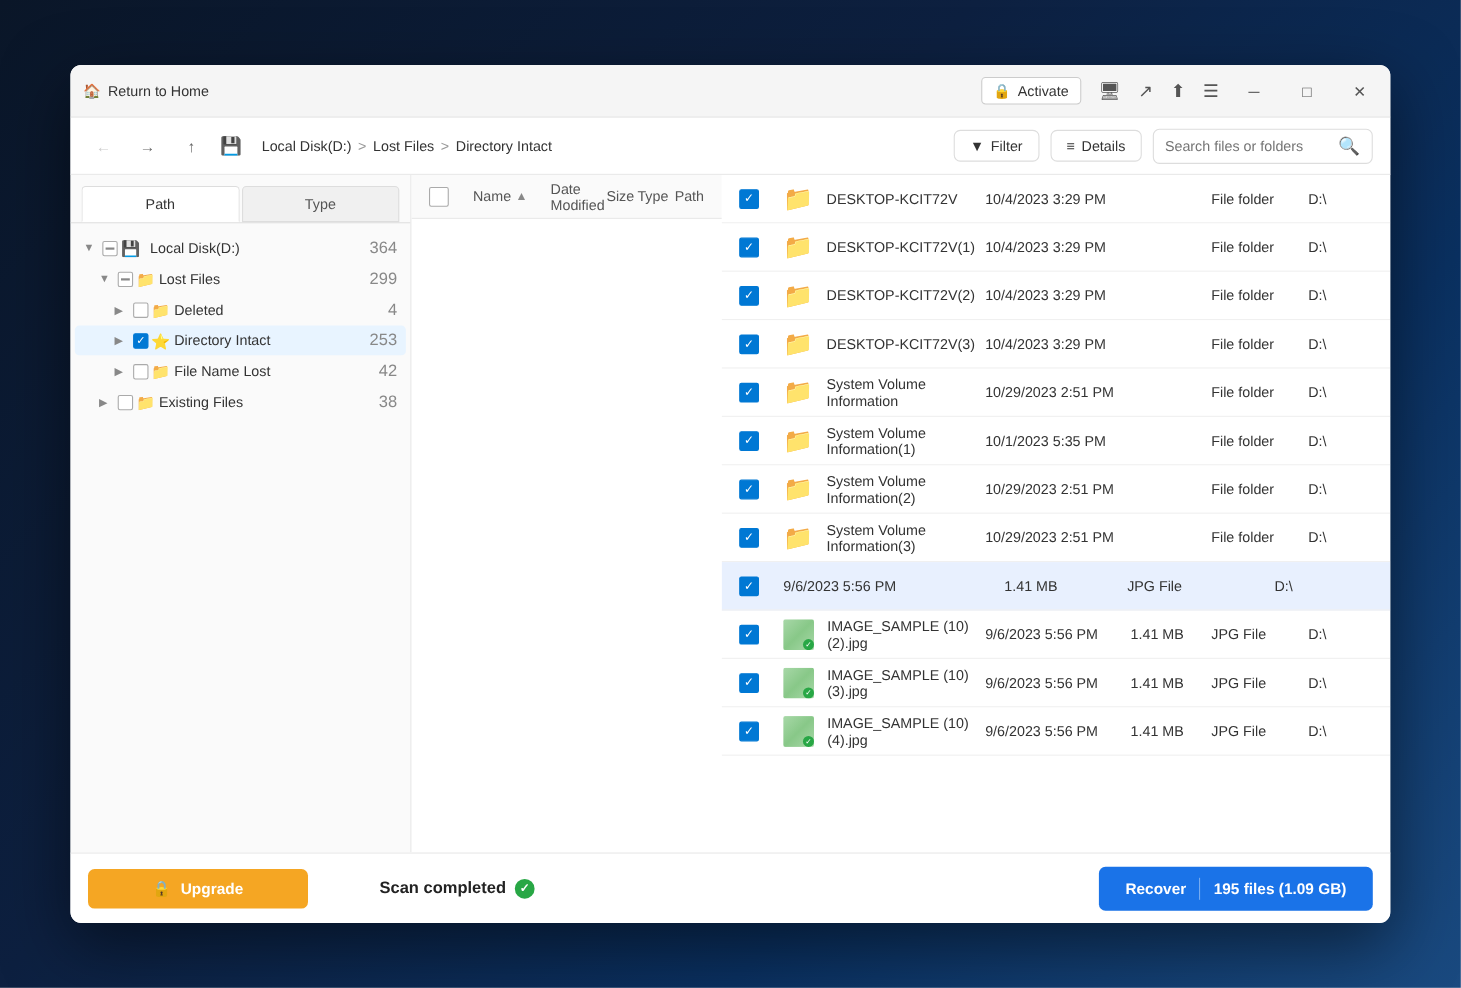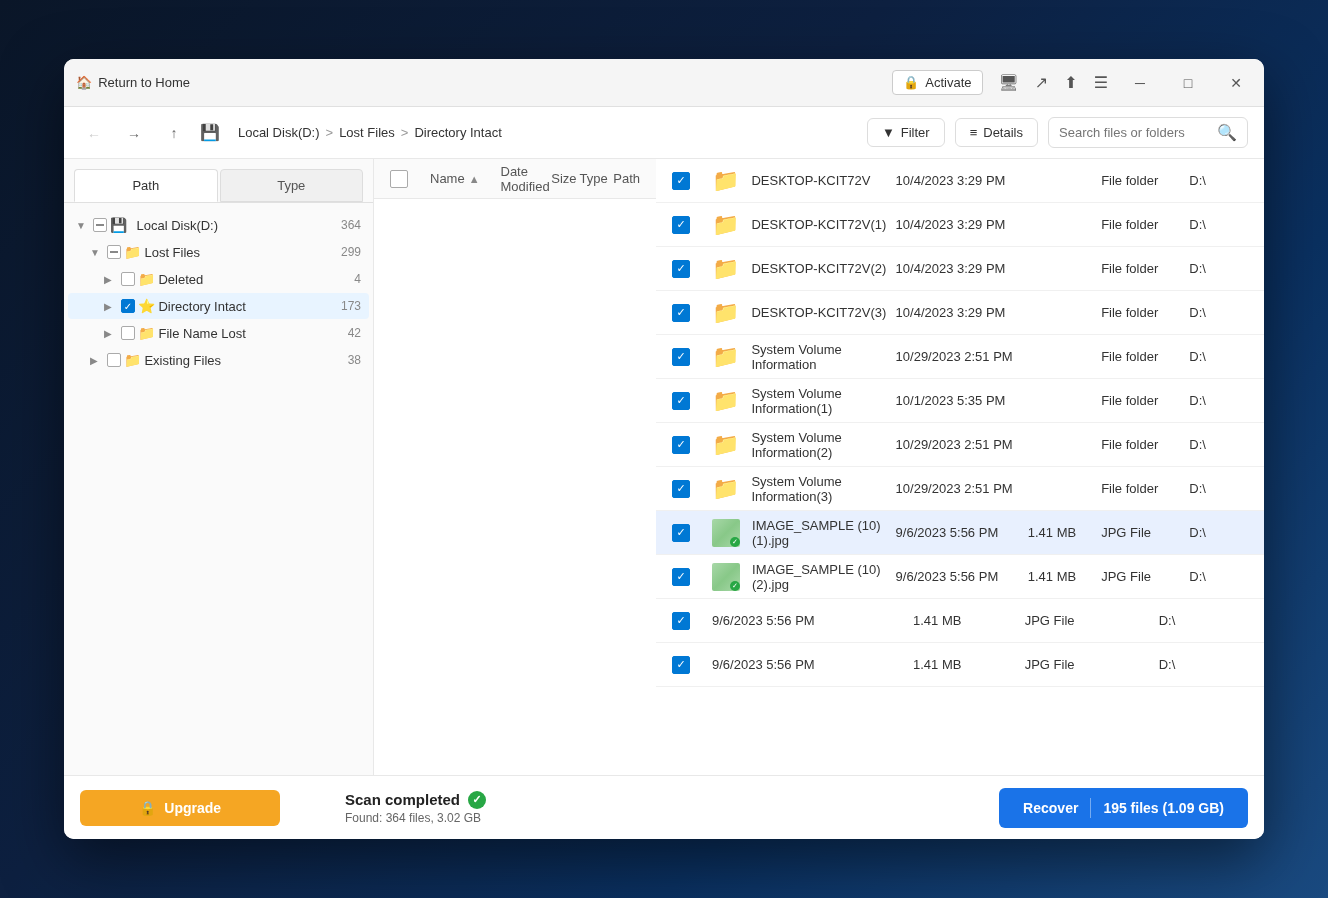--- a/index.html
+++ b/index.html
@@ -199,21 +199,21 @@
       color: #333;
       cursor: pointer;
       gap: 3px;
       border-radius: 4px;
       margin: 1px 4px;
     }
     .tree-item.active { background: #e8f4ff; }
     .tree-item .count {
       margin-left: auto;
       color: #888;
-      font-size: 12px;
+      font-size: 15px;
     }
     .tree-toggle { color: #888; font-size: 10px; width: 14px; }
     .tree-check {
       width: 14px; height: 14px;
       border: 1px solid #aaa;
       border-radius: 2px;
       display: flex; align-items: center; justify-content: center;
       font-size: 10px;
       background: #fff;
       flex-shrink: 0;
@@ -495,21 +495,21 @@
           <span class="folder-icon gray" style="color:#888;">📁</span>
           <span>Deleted</span>
           <span class="count">4</span>
         </div>
 
         <div class="tree-item active" style="padding-left: 36px;">
           <span class="tree-toggle">▶</span>
           <div class="tree-check checked">✓</div>
           <span class="folder-icon star">⭐</span>
           <span>Directory Intact</span>
-          <span class="count">173</span>
+          <span class="count">253</span>
         </div>
 
         <div class="tree-item" style="padding-left: 36px;">
           <span class="tree-toggle">▶</span>
           <div class="tree-check" style="background:#fff; border-color:#aaa;"></div>
           <span class="folder-icon orange" style="color:#e07c20;">📁</span>
           <span>File Name Lost</span>
           <span class="count">42</span>
         </div>
 
@@ -650,60 +650,67 @@
     </div>
     <div class="col-date">10/29/2023 2:51 PM</div>
     <div class="col-size"></div>
     <div class="col-type">File folder</div>
     <div class="col-path">D:\</div>
   </div>
           <div class="file-row selected">
     <div class="col-check" style="display:flex;align-items:center;">
       <div class="row-check">✓</div>
     </div>
+    <div class="col-date">9/6/2023 5:56 PM</div>
+    <div class="col-size">1.41 MB</div>
+    <div class="col-type">JPG File</div>
+    <div class="col-path">D:\</div>
+  </div>
+          <div class="file-row">
+    <div class="col-check" style="display:flex;align-items:center;">
+      <div class="row-check">✓</div>
+    </div>
     <div class="col-name">
       <div class="row-img-icon">
       <div class="img-preview"></div>
       <div class="img-overlay">✓</div>
     </div>
-      <span>IMAGE_SAMPLE (10)(1).jpg</span>
+      <span>IMAGE_SAMPLE (10)(2).jpg</span>
     </div>
     <div class="col-date">9/6/2023 5:56 PM</div>
     <div class="col-size">1.41 MB</div>
     <div class="col-type">JPG File</div>
     <div class="col-path">D:\</div>
   </div>
           <div class="file-row">
     <div class="col-check" style="display:flex;align-items:center;">
       <div class="row-check">✓</div>
     </div>
     <div class="col-name">
       <div class="row-img-icon">
       <div class="img-preview"></div>
       <div class="img-overlay">✓</div>
     </div>
-      <span>IMAGE_SAMPLE (10)(2).jpg</span>
+      <span>IMAGE_SAMPLE (10)(3).jpg</span>
     </div>
     <div class="col-date">9/6/2023 5:56 PM</div>
     <div class="col-size">1.41 MB</div>
     <div class="col-type">JPG File</div>
     <div class="col-path">D:\</div>
   </div>
           <div class="file-row">
     <div class="col-check" style="display:flex;align-items:center;">
       <div class="row-check">✓</div>
     </div>
-    <div class="col-date">9/6/2023 5:56 PM</div>
-    <div class="col-size">1.41 MB</div>
-    <div class="col-type">JPG File</div>
-    <div class="col-path">D:\</div>
-  </div>
-          <div class="file-row">
-    <div class="col-check" style="display:flex;align-items:center;">
-      <div class="row-check">✓</div>
+    <div class="col-name">
+      <div class="row-img-icon">
+      <div class="img-preview"></div>
+      <div class="img-overlay">✓</div>
+    </div>
+      <span>IMAGE_SAMPLE (10)(4).jpg</span>
     </div>
     <div class="col-date">9/6/2023 5:56 PM</div>
     <div class="col-size">1.41 MB</div>
     <div class="col-type">JPG File</div>
     <div class="col-path">D:\</div>
   </div>
         </div>
     </div>
 
   </div>
@@ -711,23 +718,20 @@
   <div class="bottom-bar">
     <button class="upgrade-btn">
       <span>🔒</span>
       <span>Upgrade</span>
     </button>
     <div class="scan-info">
       <div class="scan-title">
         <span>Scan completed</span>
         <div class="success-check">✓</div>
       </div>
-      <div class="scan-found">
-        <span>Found: 364 files, 3.02 GB</span>
-      </div>
     </div>
     <button class="recover-btn">
       <span>Recover</span>
       <div class="recover-divider"></div>
       <span>195 files (1.09 GB)</span>
     </button>
   </div>
 
 </div>
 

